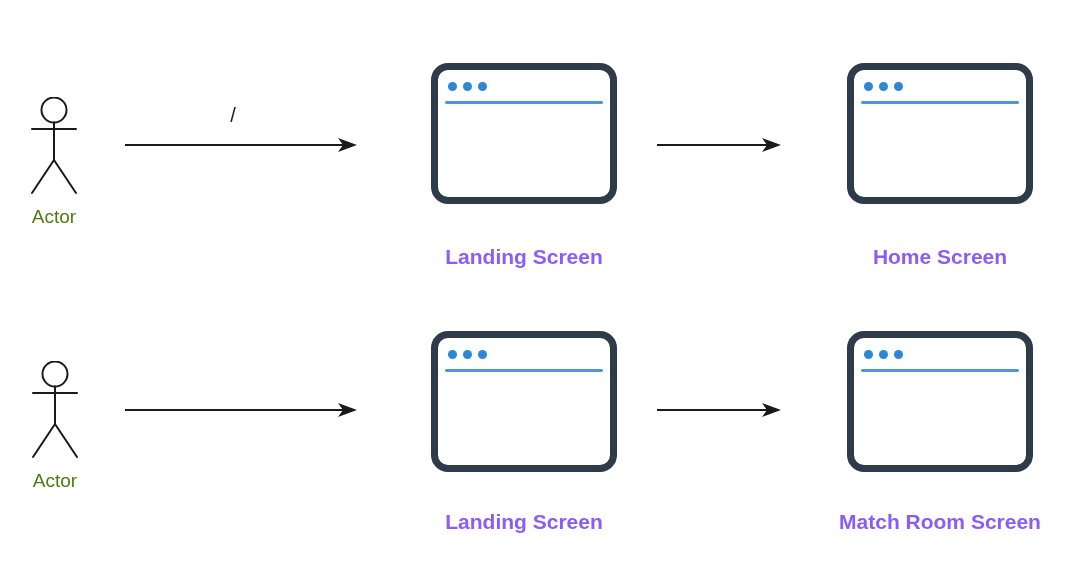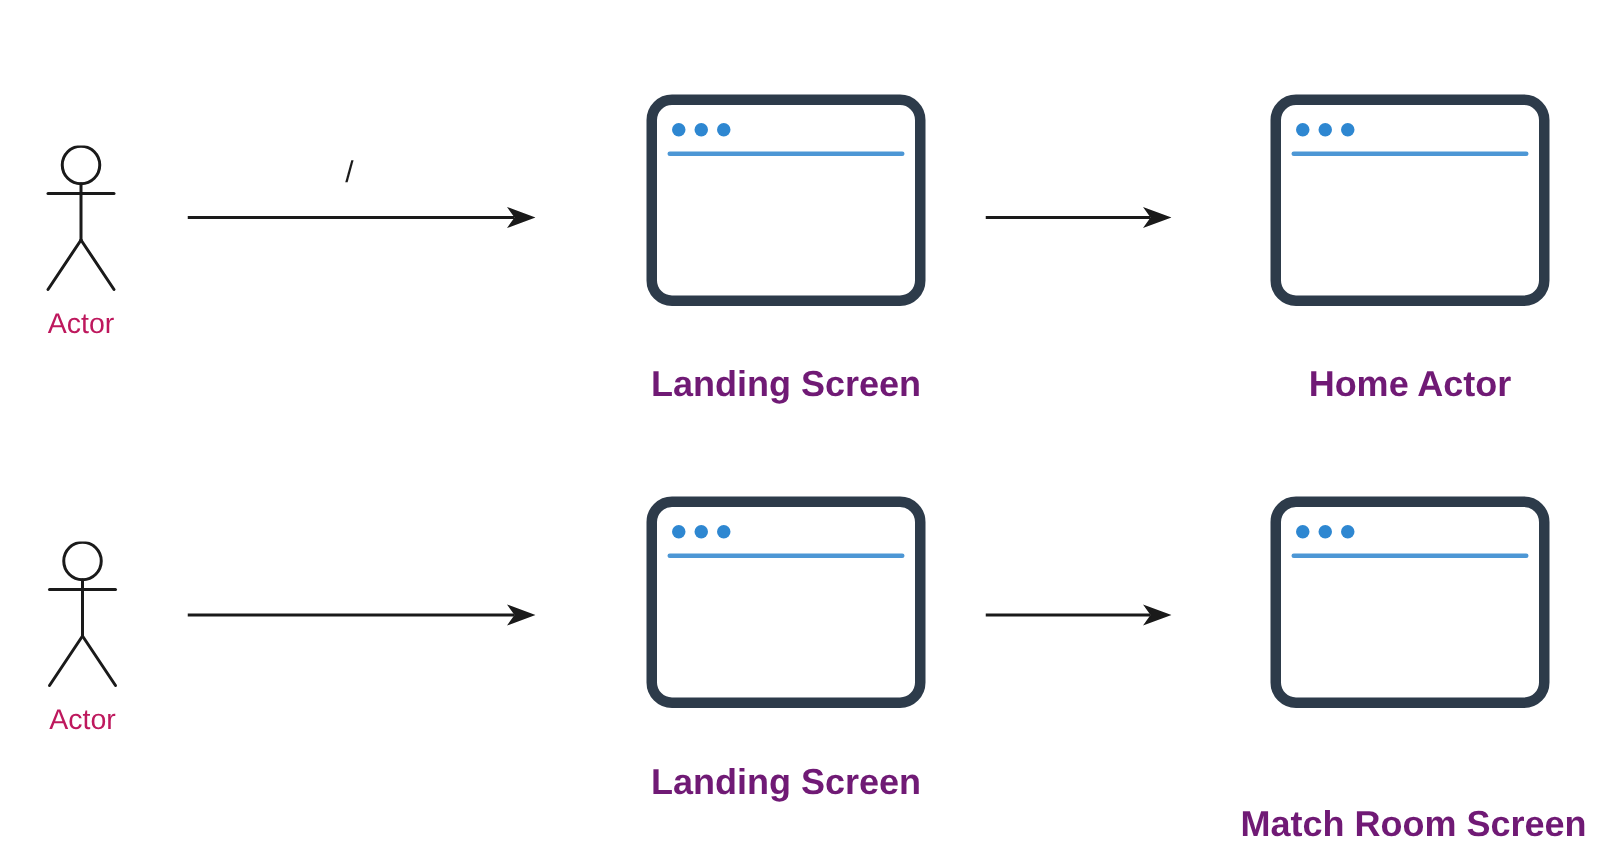--- a/index.html
+++ b/index.html
@@ -18,21 +18,21 @@
   .flow-row { position: absolute; inset: 0; }
 
   
   .actor { position: absolute; width: 64px; }
   .actor svg { display: block; }
   .actor-label {
     margin-top: 9px;
     width: 64px;
     text-align: center;
     font-size: 19px;
-    color: #be185d;
+    color: #4d7c0f;
     line-height: 22px;
   }
 
   
   .arrow { position: absolute; height: 18px; }
   .arrow svg { display: block; }
 
   
   .request-label {
     position: absolute;
@@ -74,23 +74,23 @@
     height: 3px;
     border-radius: 2px;
     background: #4d97d5;
   }
 
   
   .screen-label {
     position: absolute;
     width: 226px;
     text-align: center;
-    font-size: 24px;
+    font-size: 21px;
     font-weight: bold;
-    color: #701a75;
+    color: #8b5cf6;
     line-height: 24px;
     white-space: nowrap;
   }
 
   
   #actor1      { left: 22px;  top: 97px;  }
   #req-arrow1  { left: 125px; top: 136px; }
   #req-label1  { left: 117px; top: 103px; width: 232px; }
   #win-r1-a    { left: 431px; top: 63px;  }
   #mid-arrow1  { left: 657px; top: 136px; }
@@ -99,21 +99,21 @@
   #slabel-r1-b { left: 827px; top: 245px; }
 
   
   #actor2      { left: 23px;  top: 361px; }
   #req-arrow2  { left: 125px; top: 401px; }
   #req-label2  { left: 115px; top: 366px; width: 262px; }
   #win-r2-a    { left: 431px; top: 331px; }
   #mid-arrow2  { left: 657px; top: 401px; }
   #win-r2-b    { left: 847px; top: 331px; }
   #slabel-r2-a { left: 411px; top: 510px; }
-  #slabel-r2-b { left: 827px; top: 510px; margin-top: 28px; }
+  #slabel-r2-b { left: 827px; top: 510px; }
 </style>
 </head>
 <body>
 
 <div id="canvas">
 
   <div class="flow-row">
 
     <div class="actor" id="actor1">
       <svg width="64" height="100" viewBox="0 0 64 100">
@@ -156,21 +156,21 @@
     <div class="window" id="win-r1-b">
       <div class="window-dots">
           <span></span>
           <span></span>
           <span></span>
         </div>
       <div class="window-line"></div>
     </div>
 
     <div class="screen-label" id="slabel-r1-a">Landing Screen</div>
-    <div class="screen-label" id="slabel-r1-b">Home Actor</div>
+    <div class="screen-label" id="slabel-r1-b">Home Screen</div>
   </div>
 
   <div class="flow-row">
 
     <div class="actor" id="actor2">
       <svg width="64" height="100" viewBox="0 0 64 100">
         <g stroke="#1a1a1a" stroke-width="2" fill="none" stroke-linecap="round">
           <circle cx="32" cy="13" r="12.5"></circle>
           <line x1="32" y1="25.5" x2="32" y2="63"></line>
           <line x1="10" y1="32" x2="54" y2="32"></line>

